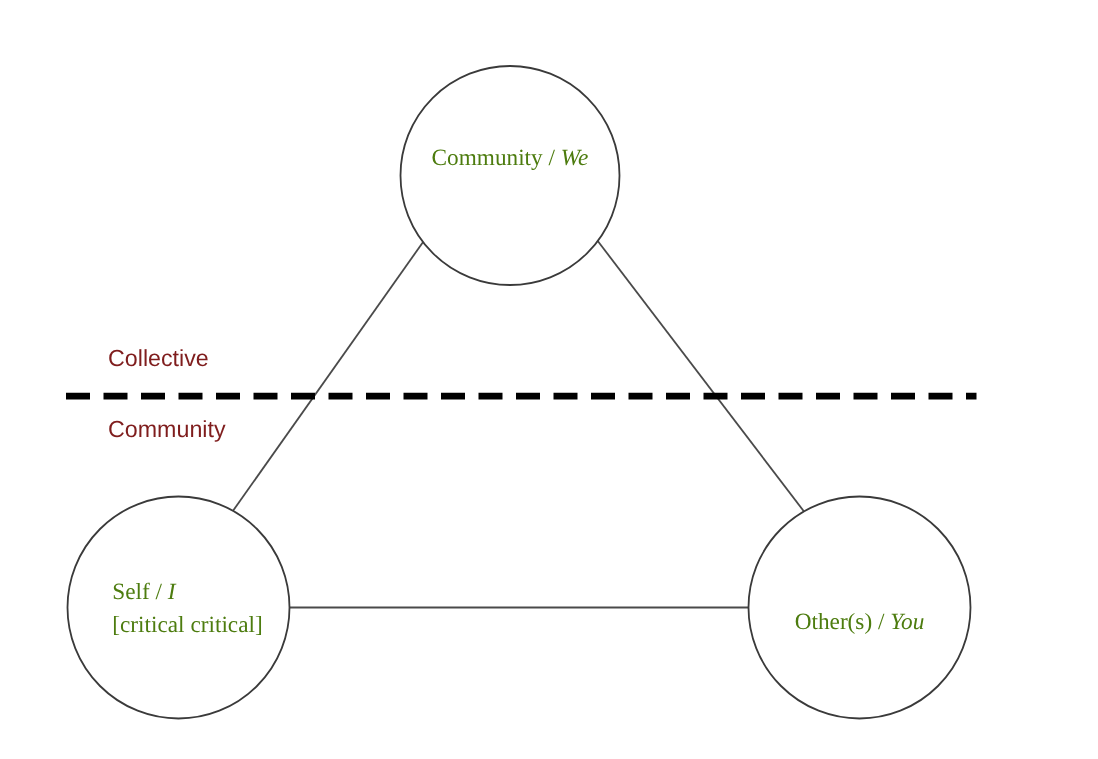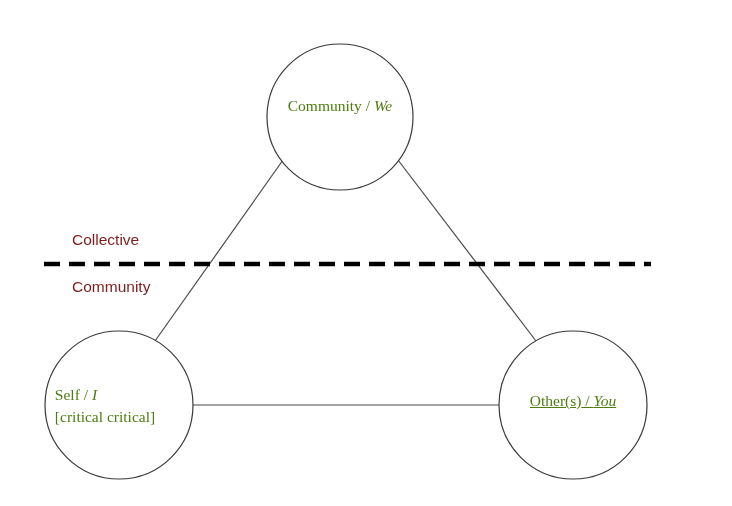--- a/index.html
+++ b/index.html
@@ -68,22 +68,22 @@
   }
   .region-label {
     position: absolute;
     color: #7f1d1d;
     font-family: Liberation Sans, sans-serif;
     font-size: 15.5px;
     white-space: nowrap;
     pointer-events: none;
   }
   #label-community { left: 340px; top: 95px; transform: translateX(-50%); }
-  #label-self      { left: 105px; top: 384px; transform: translateX(-50%); }
-  #label-others    { left: 573px; top: 390px; transform: translateX(-50%); text-decoration: underline; }
+  #label-self      { left: 125px; top: 384px; transform: translateX(-50%); }
+  #label-others    { left: 573px; top: 404px; transform: translateX(-50%); }
   #label-collective { left: 72px; top: 231px; }
   #label-individual { left: 72px; top: 278px; }
 </style>
 </head>
 <body>
 
 <div id="diagram-canvas">
 
   <svg id="diagram-svg" viewBox="0 0 732 506" xmlns="http://www.w3.org/2000/svg">
 

